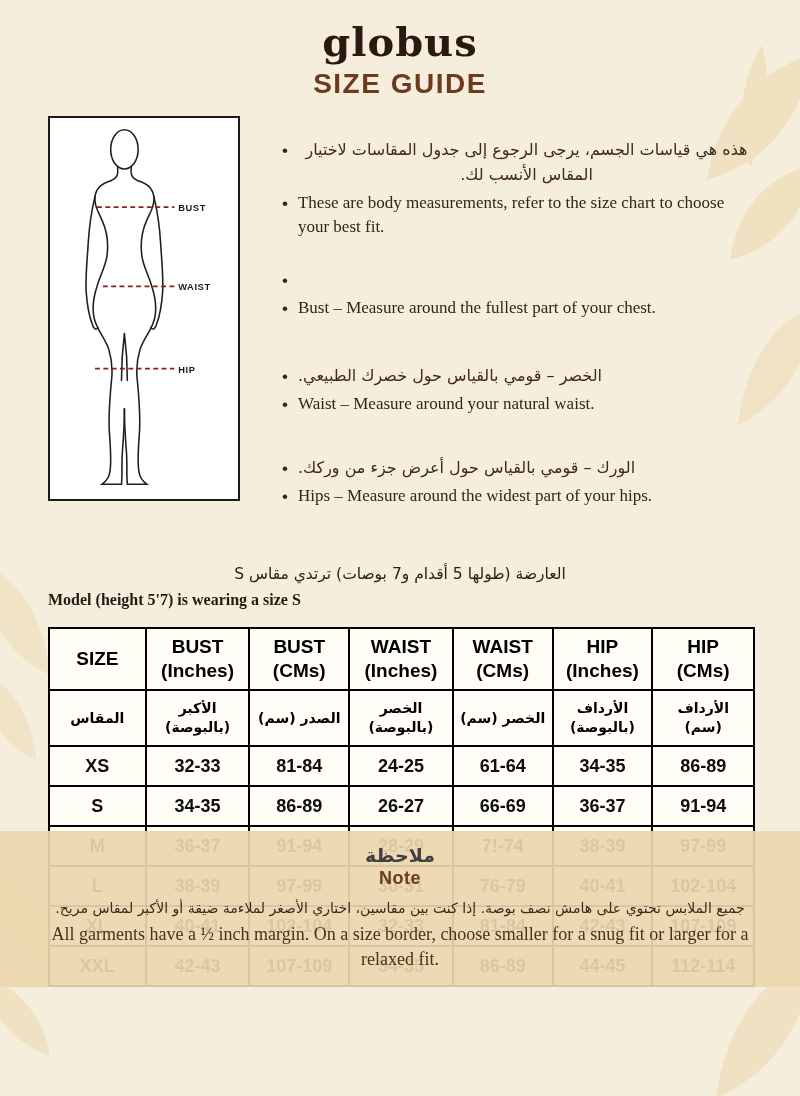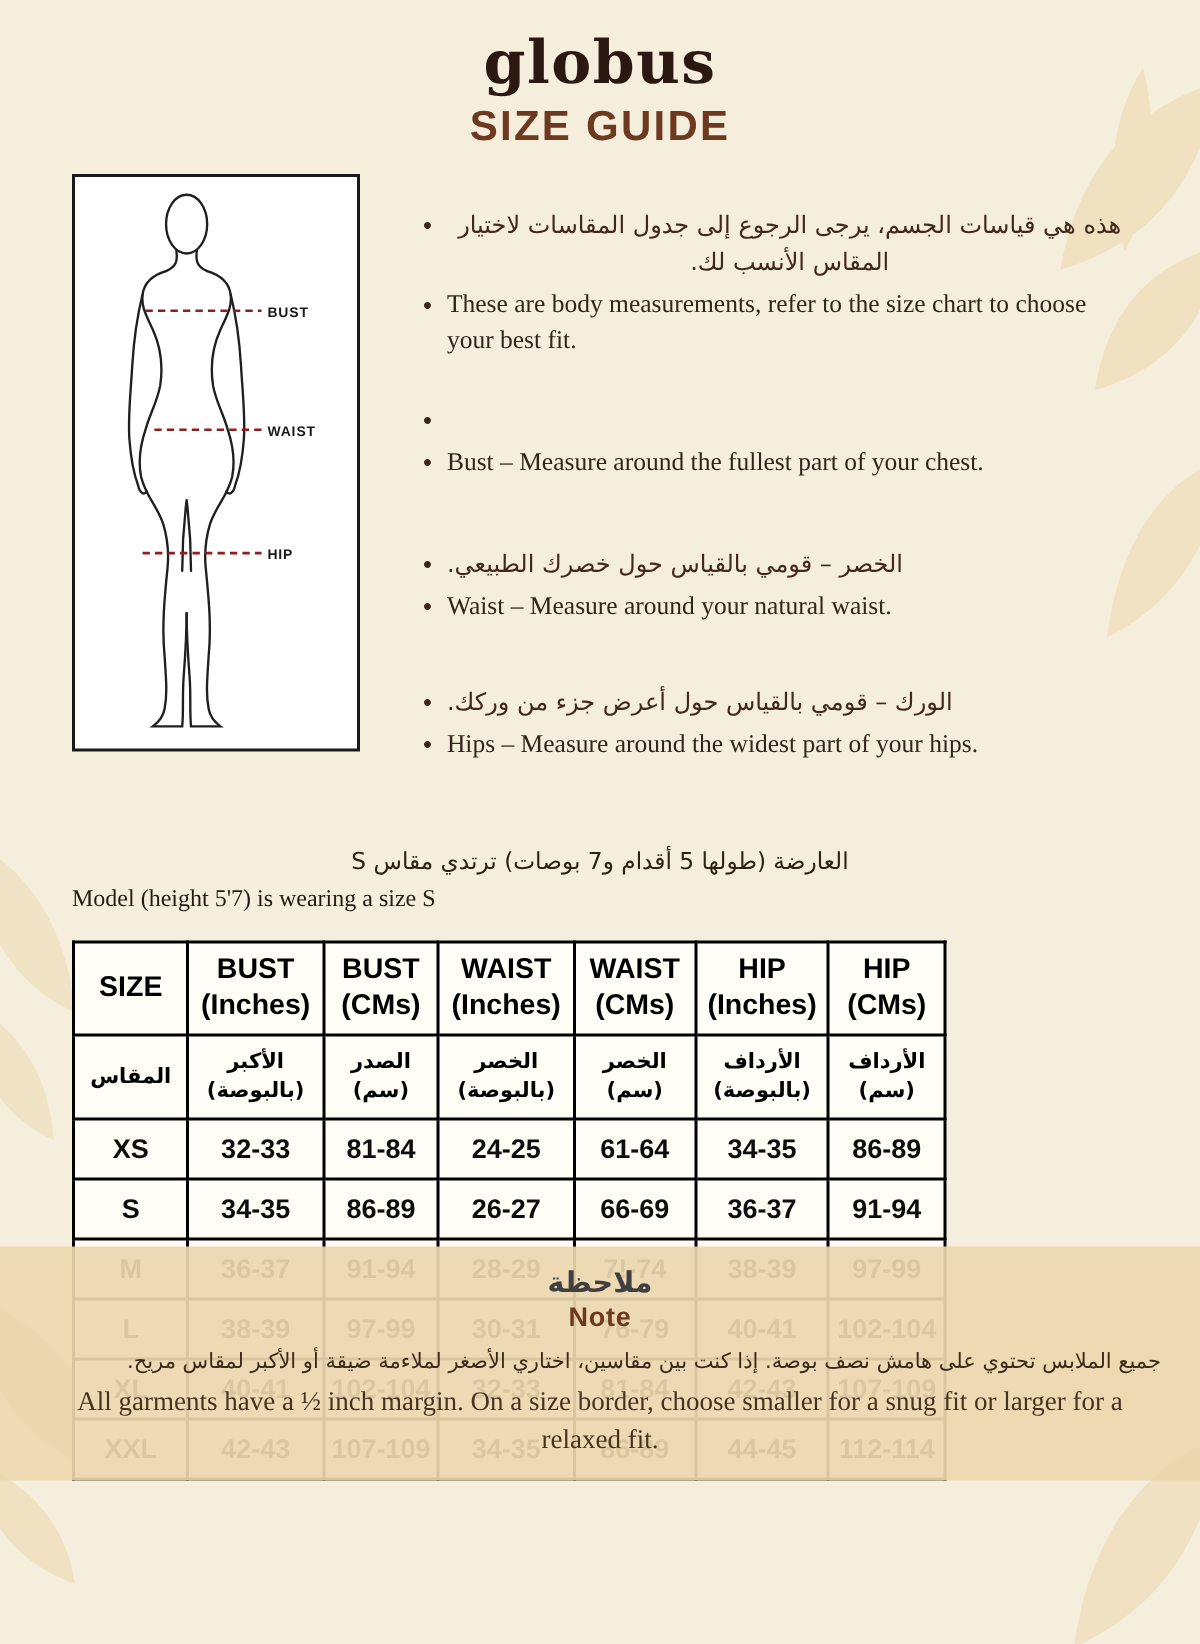--- a/index.html
+++ b/index.html
@@ -47,45 +47,45 @@
     direction:rtl; text-align:center;
   }
   .txt-en {
     font-family:"Liberation Serif", serif;
     font-size:17px; line-height:1.45; color:#33241b;
   }
 
   
   .model-note { margin:24px 48px 0 48px; }
   .model-note .txt-ar { font-size:15.5px; color:#2f2015; }
-  .model-note .txt-en { font-size:16px; font-weight:400; color:#241a12; margin-top:2px; }
+  .model-note .txt-en { font-size:16px; font-weight:700; color:#241a12; margin-top:2px; }
 
   
   table.size-table {
-    margin:16px 45px 0 48px; width:583px;
+    margin:16px 45px 0 48px; width:707px;
     border-collapse:collapse; background:#fffdf6;
   }
   .size-table th, .size-table td {
     border:2px solid #000; text-align:center; vertical-align:middle;
     padding:2px 3px;
   }
   .head-en th { height:62px; font-size:19px; font-weight:700; white-space:pre-line; line-height:1.25; color:#000; }
   .head-ar th { height:56px; font-family:"DejaVu Sans",sans-serif; font-size:14px; font-weight:700; direction:rtl; line-height:1.35; color:#000; }
   .data-row td { height:40px; font-size:18px; font-weight:600; color:#0d0d0d; }
   .data-row td.size-cell { font-weight:700; }
 
   
   .note-band {
     position:absolute; left:0; right:0; bottom:0; z-index:1;
     background:rgba(236,215,174,0.92);
     text-align:center; padding:13px 26px 15px;
   }
   .note-title-ar { font-family:"DejaVu Sans",sans-serif; font-size:19px; font-weight:700; color:#404040; direction:rtl; }
   .note-title-en { font-size:18px; font-weight:700; color:#6e3a1f; margin-top:2px; letter-spacing:0.5px; }
-  .note-body-ar { font-family:"DejaVu Sans",sans-serif; font-size:14px; color:#3a2a1a; direction:rtl; margin-top:9px; line-height:1.5;text-align:right; }
+  .note-body-ar { font-family:"DejaVu Sans",sans-serif; font-size:14px; color:#3a2a1a; direction:rtl; margin-top:9px; line-height:1.5; }
   .note-body-en { font-family:"Liberation Serif",serif; font-size:18px; color:#44331f; margin-top:3px; line-height:1.4; }
 </style>
 </head>
 <body>
 
 <svg class="decor" style="right:-12px; top:45px;" width="150" height="260" viewBox="0 0 150 260">
   <g fill="#eedcb6" opacity="0.7">
     <path d="M150 10 C 95 25, 55 70, 45 135 C 110 115, 140 70, 150 10 Z"></path>
     <path d="M150 120 C 105 130, 75 165, 68 215 C 120 200, 145 165, 150 120 Z"></path>
     <path d="M100 0 C 78 35, 74 80, 88 122 C 108 86, 110 40, 100 0 Z"></path>

